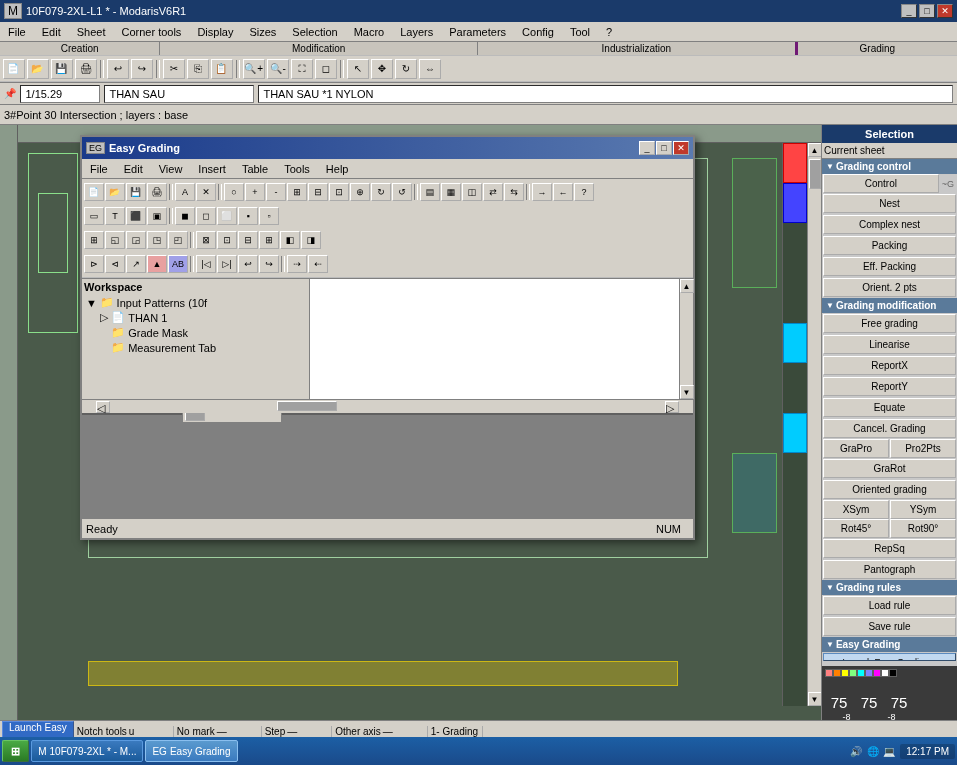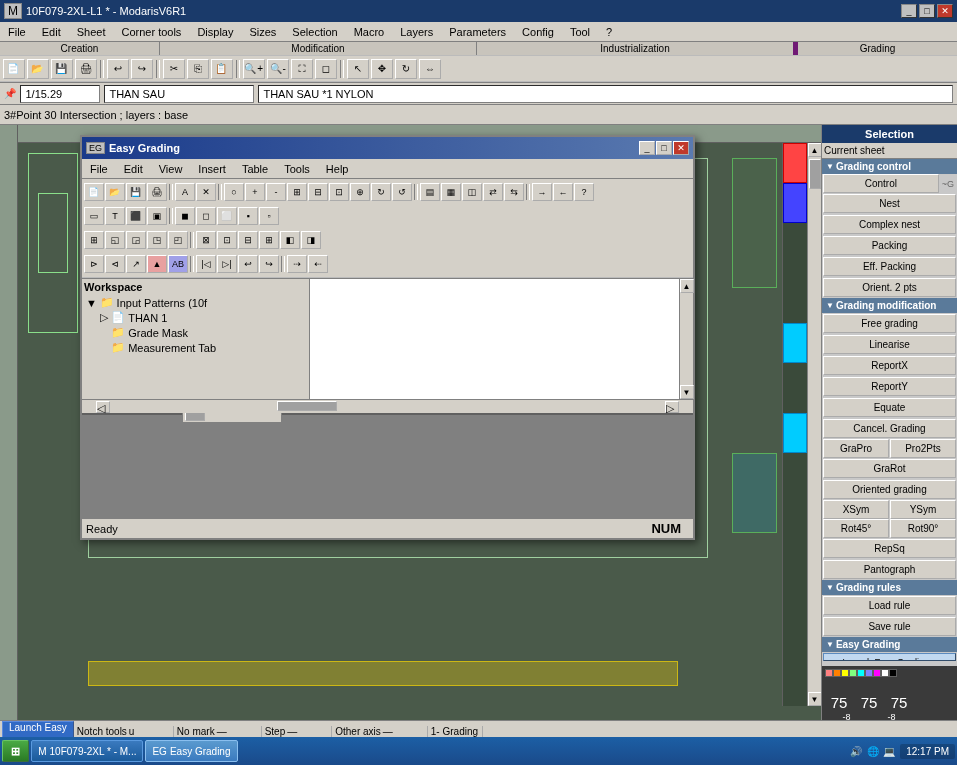--- a/index.html
+++ b/index.html
@@ -58,21 +58,21 @@
     .dialog-toolbar { background: #d4d0c8; padding: 2px; border-bottom: 1px solid #bbb; }
     .dialog-toolbar-row { display: flex; align-items: center; flex-wrap: wrap; gap: 1px; min-height: 22px; }
     .d-tool-btn { width: 20px; height: 18px; background: #d4d0c8; border: 1px outset #fff; display: inline-flex; align-items: center; justify-content: center; cursor: pointer; font-size: 9px; }
     .d-sep { width: 4px; height: 16px; border-left: 1px solid #808080; border-right: 1px solid #fff; margin: 0 1px; }
     .tree-item { display: flex; align-items: center; gap: 3px; padding: 1px 0; cursor: pointer; }
     .tree-child { padding-left: 14px; }
 
     
     .dialog-status { background: #d4d0c8; height: 20px; display: flex; align-items: center; padding: 0 4px; border-top: 1px solid #808080; }
     .status-left { flex: 1; font-size: 11px; }
-    .status-right { font-size: 13px; padding: 0 8px; font-weight: bold; }
+    .status-right { font-size: 11px; padding: 0 8px; }
 
     
     .taskbar { position: absolute; bottom: 0; left: 0; right: 0; height: 28px; background: linear-gradient(to bottom, #1c5fa5, #1a4a8a); display: flex; align-items: center; padding: 0 2px; gap: 2px; z-index: 200; }
     .start-btn { background: linear-gradient(to bottom, #4aaa44, #2a7a24); color: white; border: 1px outset #6ac464; height: 22px; padding: 0 8px; font-size: 11px; font-weight: bold; cursor: pointer; border-radius: 2px; display: flex; align-items: center; gap: 3px; }
     .taskbar-item { background: linear-gradient(to bottom, #3a7abf, #1a5a9a); color: white; border: 1px solid #5a9adf; height: 22px; padding: 0 6px; font-size: 10px; cursor: pointer; border-radius: 2px; display: flex; align-items: center; gap: 3px; white-space: nowrap; max-width: 150px; overflow: hidden; }
     .taskbar-item.active { background: linear-gradient(to bottom, #5a9acf, #3a7abf); border: 1px solid #8abfef; }
     .taskbar-right { margin-left: auto; display: flex; align-items: center; gap: 4px; color: white; font-size: 10px; }
     .clock { background: rgba(0,0,0,0.2); padding: 2px 6px; border-radius: 2px; }
 
     
@@ -138,21 +138,21 @@
     <div class="menu-item">Parameters</div>
     <div class="menu-item">Config</div>
     <div class="menu-item">Tool</div>
     <div class="menu-item">?</div>
   </div>
 
   <div class="toolbar-area">
     <div style="display:flex; border-bottom:1px solid #bbb; background:#c8c4bc;">
       <div style="flex:1; text-align:center; font-size:10px; border-right:1px solid #808080; padding:1px;">Creation</div>
       <div style="flex:2; text-align:center; font-size:10px; border-right:1px solid #808080; padding:1px;">Modification</div>
-      <div style="flex:2; text-align:center; font-size:10px; border-right:5px solid #701a75; padding:1px;">Industrialization</div>
+      <div style="flex:2; text-align:center; font-size:10px; border-right:3px solid #701a75; padding:1px;">Industrialization</div>
       <div style="flex:1; text-align:center; font-size:10px; padding:1px;">Grading</div>
     </div>
 
     <div class="toolbar-row">
       <div class="tool-btn">📄</div>
       <div class="tool-btn">📂</div>
       <div class="tool-btn">💾</div>
       <div class="tool-btn">🖨</div>
       <div class="toolbar-sep"></div>
       <div class="tool-btn">↩</div>

